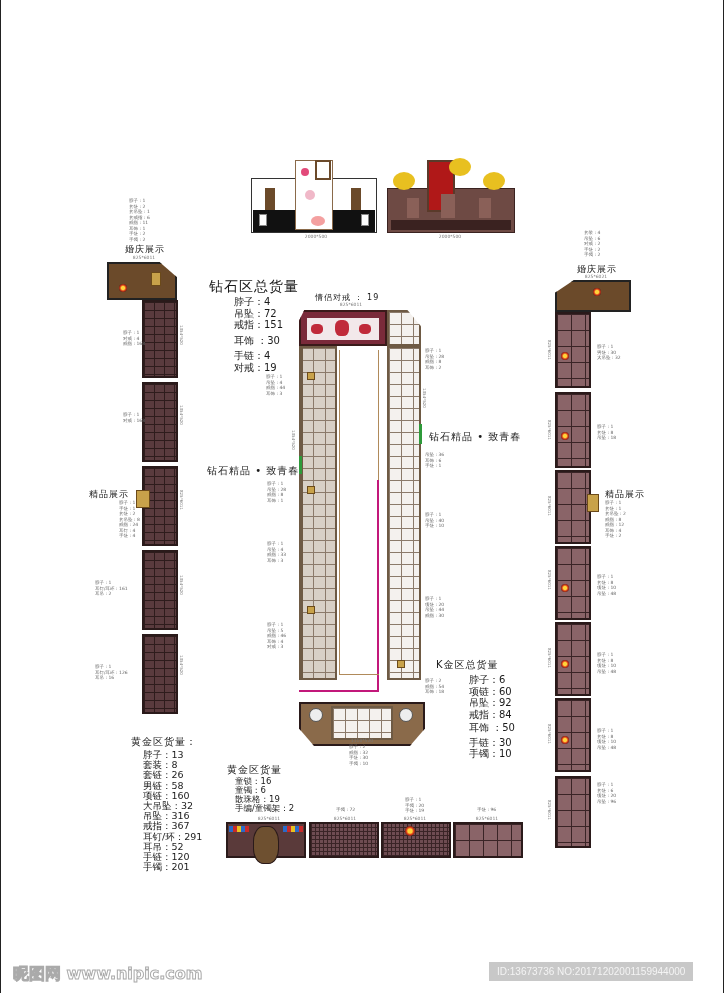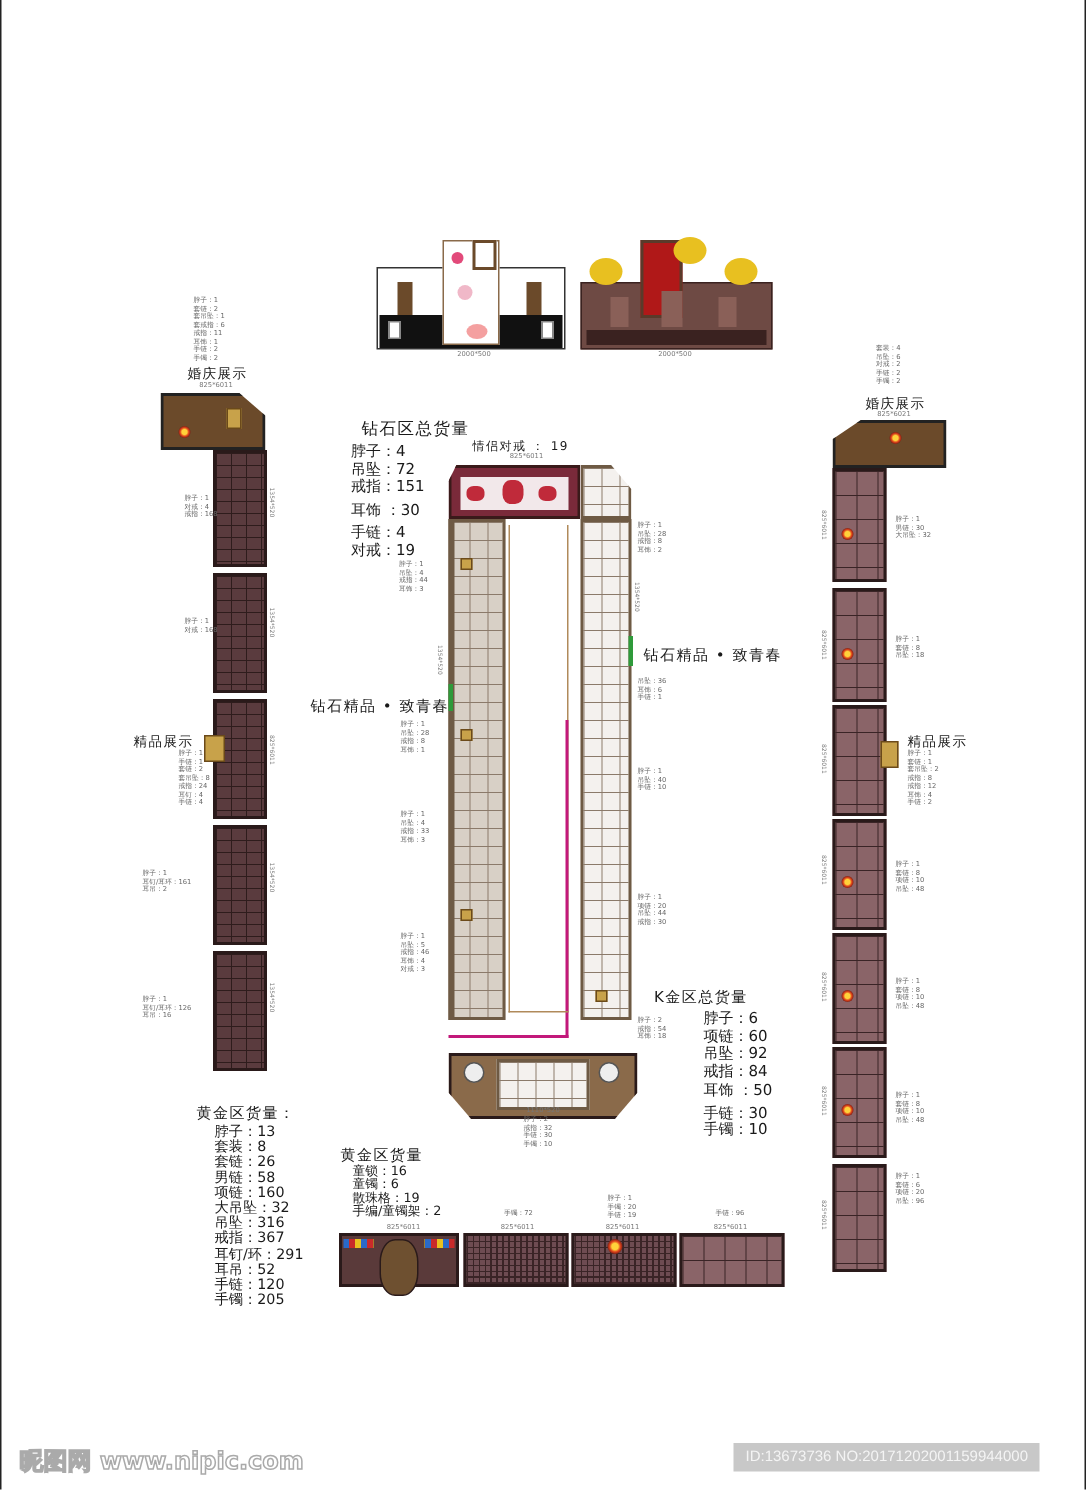--- a/index.html
+++ b/index.html
@@ -135,21 +135,21 @@
   <div>脖子：1</div>
     <div>耳钉/耳环：161</div>
     <div>耳吊：2</div>
 </div>
 <div class="abs tiny" style="left:94px;top:664px;">
   <div>脖子：1</div>
     <div>耳钉/耳环：126</div>
     <div>耳吊：16</div>
 </div>
 
-<div class="abs title" style="left:208px;top:278px;font-size:11px;margin-left:32px;">钻石区总货量</div>
+<div class="abs title" style="left:208px;top:278px;font-size:14px;">钻石区总货量</div>
 <div class="abs sumlist" style="left:233px;top:296px;">
   <div>脖子：4</div>
   <div>吊坠：72</div>
   <div>戒指：151</div>
   <div class="gap"></div>
   <div>耳饰 ：30</div>
   <div class="gap"></div>
   <div>手链：4</div>
   <div>对戒：19</div>
 </div>
@@ -269,21 +269,21 @@
   <div>套装：8</div>
   <div>套链：26</div>
   <div>男链：58</div>
   <div>项链：160</div>
   <div>大吊坠：32</div>
   <div>吊坠：316</div>
   <div>戒指：367</div>
   <div>耳钉/环：291</div>
   <div>耳吊：52</div>
   <div>手链：120</div>
-  <div>手镯：205</div>
+  <div>手镯：201</div>
 </div>
 
 <div class="abs title" style="left:226px;top:763px;font-size:10px;">黄金区货量</div>
 <div class="abs sumlist" style="left:234px;top:777px;font-size:8.5px;line-height:9px;">
   <div>童锁：16</div>
   <div>童镯：6</div>
   <div>散珠格：19</div>
   <div>手编/童镯架：2</div>
 </div>
 

